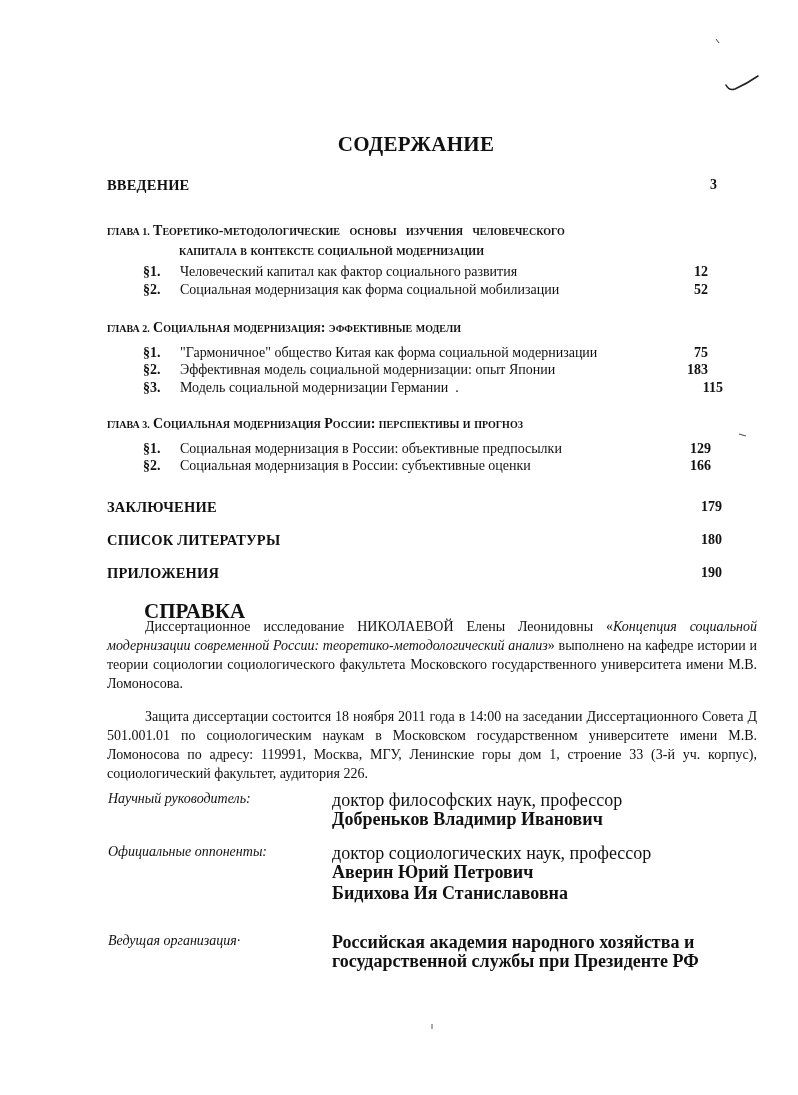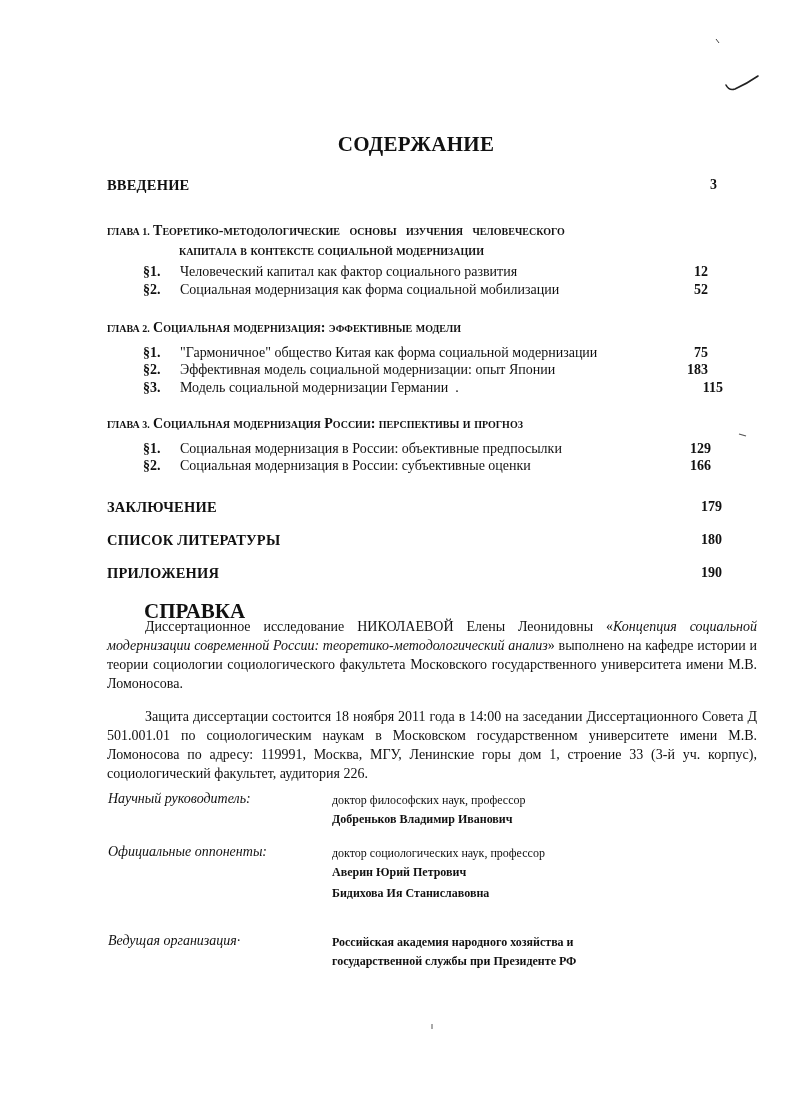--- a/index.html
+++ b/index.html
@@ -28,21 +28,21 @@
 
     .spravka-title { left: 144px; top: 599px; font-size: 21px; font-weight: bold; }
     .para {
       position: absolute; left: 107px; width: 650px; font-size: 14px; line-height: 19px;
       text-align: justify; text-indent: 38px;
     }
     .para b { font-weight: normal; }
     .para i { font-style: italic; }
 
     .info-label { position: absolute; left: 108px; font-size: 14px; font-style: italic; }
-    .info-val { position: absolute; left: 332px; font-size: 12px; line-height: 19px; }
+    .info-val { position: absolute; left: 332px; font-size: 18px; line-height: 19px; }
     .info-val .nm { font-weight: bold; display: block; }
 
     .mark { position: absolute; }
   </style>
 </head>
 <body>
 
 <svg class="mark" style="left:720px;top:65px" width="45" height="30" viewBox="0 0 45 30">
   <path d="M6 20 Q9 26 15 24 Q28 18 38 11" stroke="#222" stroke-width="1.6" fill="none" stroke-linecap="round"></path>
 </svg>

